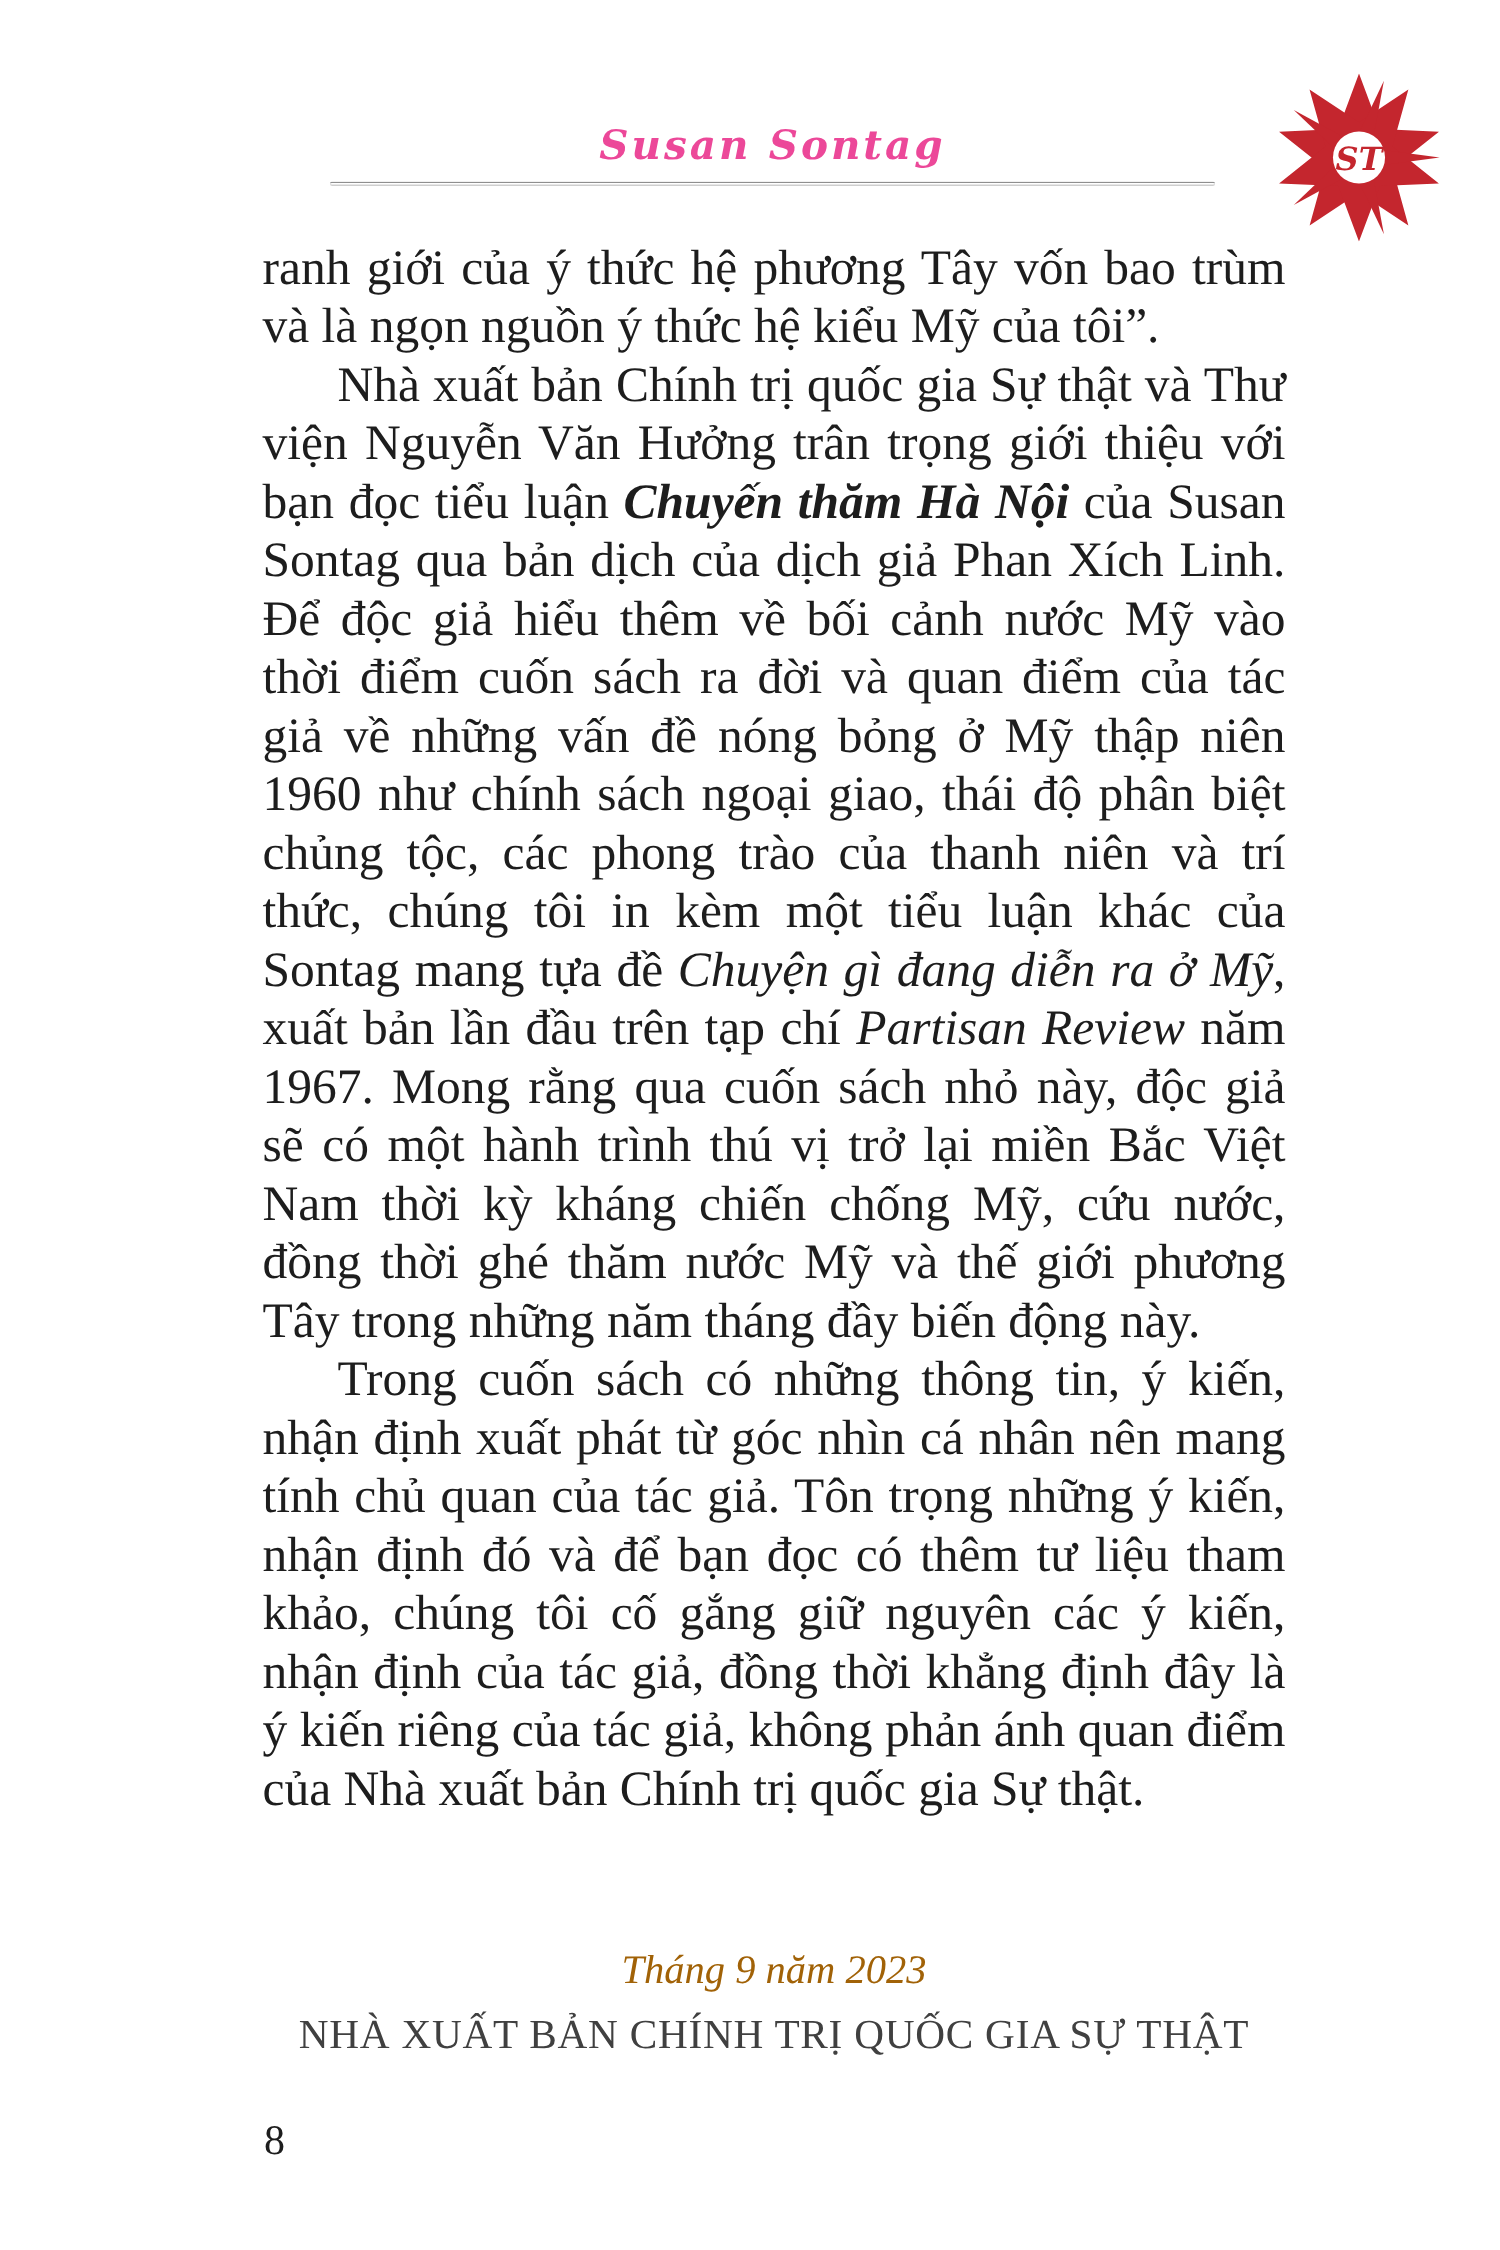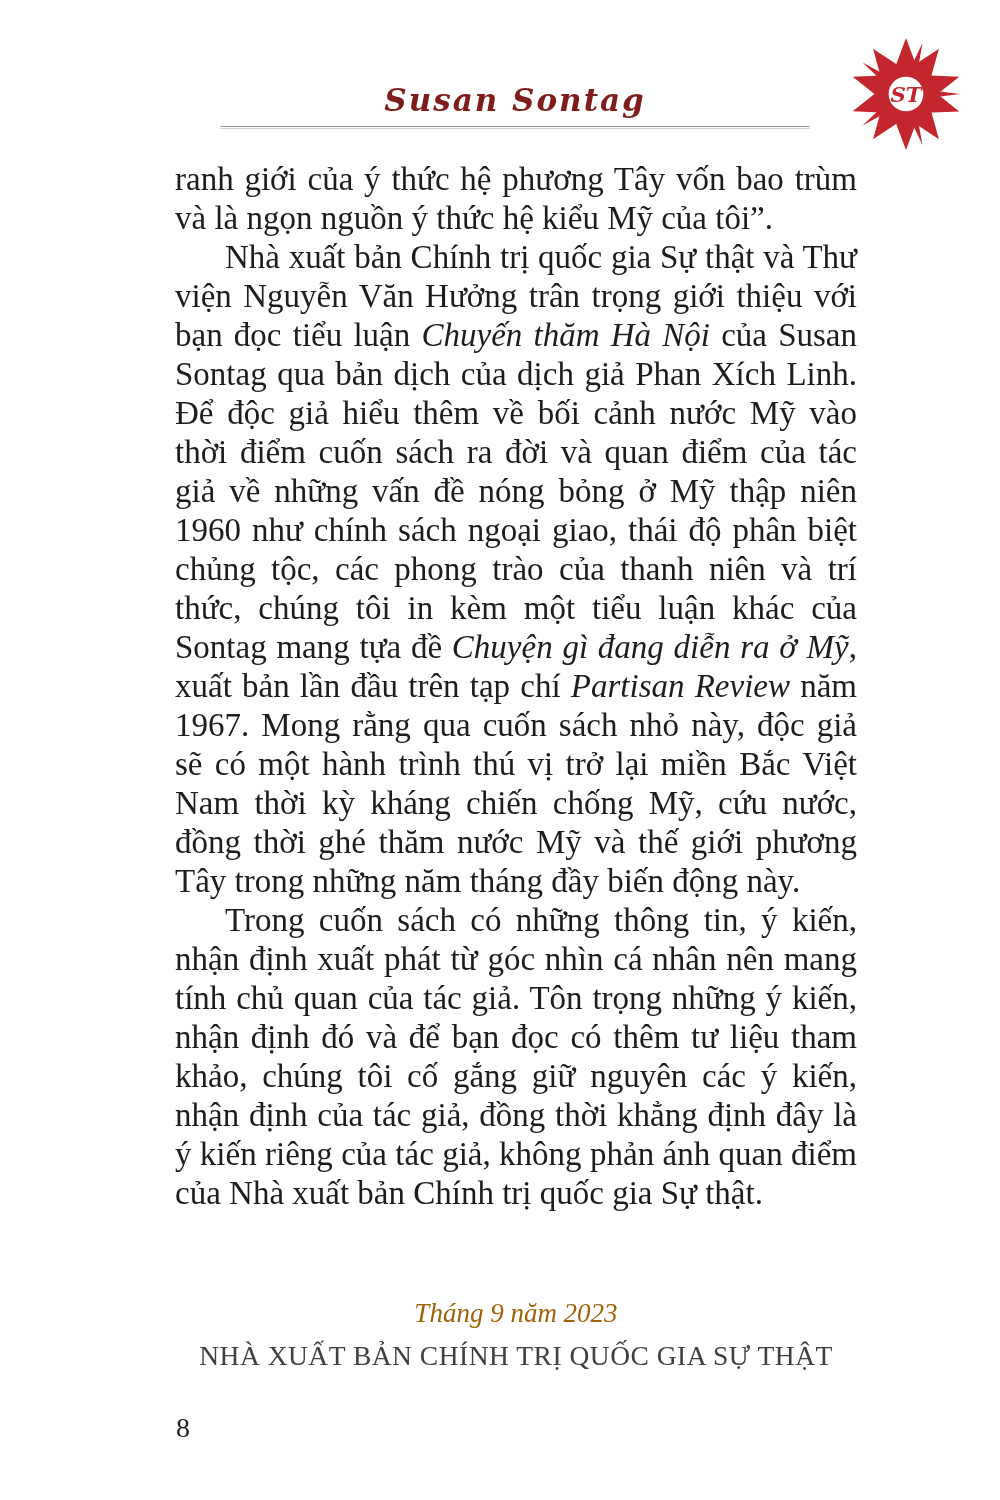--- a/index.html
+++ b/index.html
@@ -19,55 +19,55 @@
     position: absolute;
     top: 82px;
     left: 175px;
     width: 680px;
     text-align: center;
   }
   .running-title {
     font-family: "DejaVu Serif", "Liberation Serif", serif;
     font-style: italic;
     font-weight: bold;
-    font-size: 31px;
+    font-size: 27px;
     letter-spacing: 2px;
-    color: #7f1d1d;
+    color: #ec4899;
   }
   .head-rule {
     margin: 8px auto 0 auto;
     width: 590px;
     height: 3px;
     border-top: 1.5px solid #8f8f8f;
     border-bottom: 1px solid #cfcfcf;
     border-radius: 2px;
   }
   
   .logo-wrap {
     position: absolute;
-    top: 38px;
+    top: 49px;
     right: 38px;
     width: 112px;
     height: 112px;
   }
   .logo-wrap svg { width: 100%; height: 100%; display: block; }
   
   .body-text {
     position: absolute;
     top: 160px;
     left: 175px;
     width: 682px;
     font-size: 33px;
     line-height: 39px;
     text-align: justify;
     color: #1d1d1d;
   }
   .body-text p.indent { text-indent: 50px; }
   .seg-italic { font-style: italic; }
-  .seg-bold-italic { font-style: italic; font-weight: normal; }
+  .seg-bold-italic { font-style: italic; font-weight: bold; }
   
   .signature {
     position: absolute;
     left: 175px;
     width: 682px;
     top: 1293px;
     text-align: center;
   }
   .date-line {
     font-style: italic;

